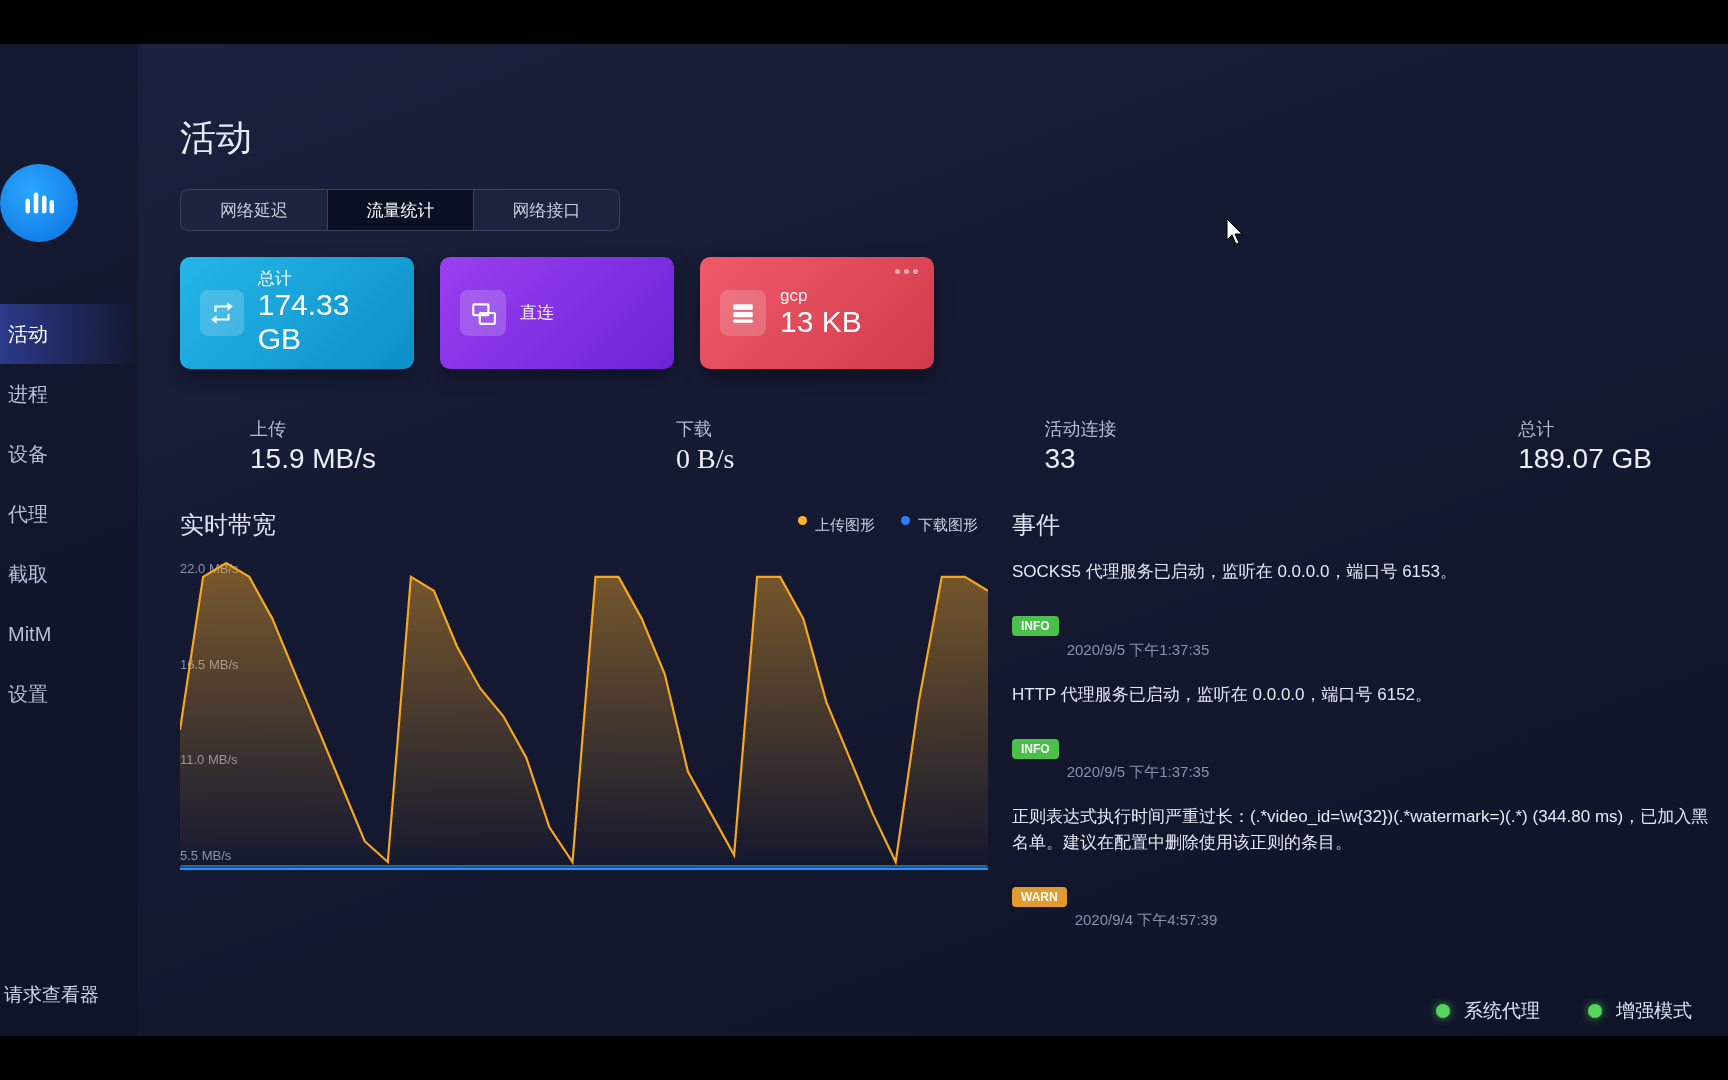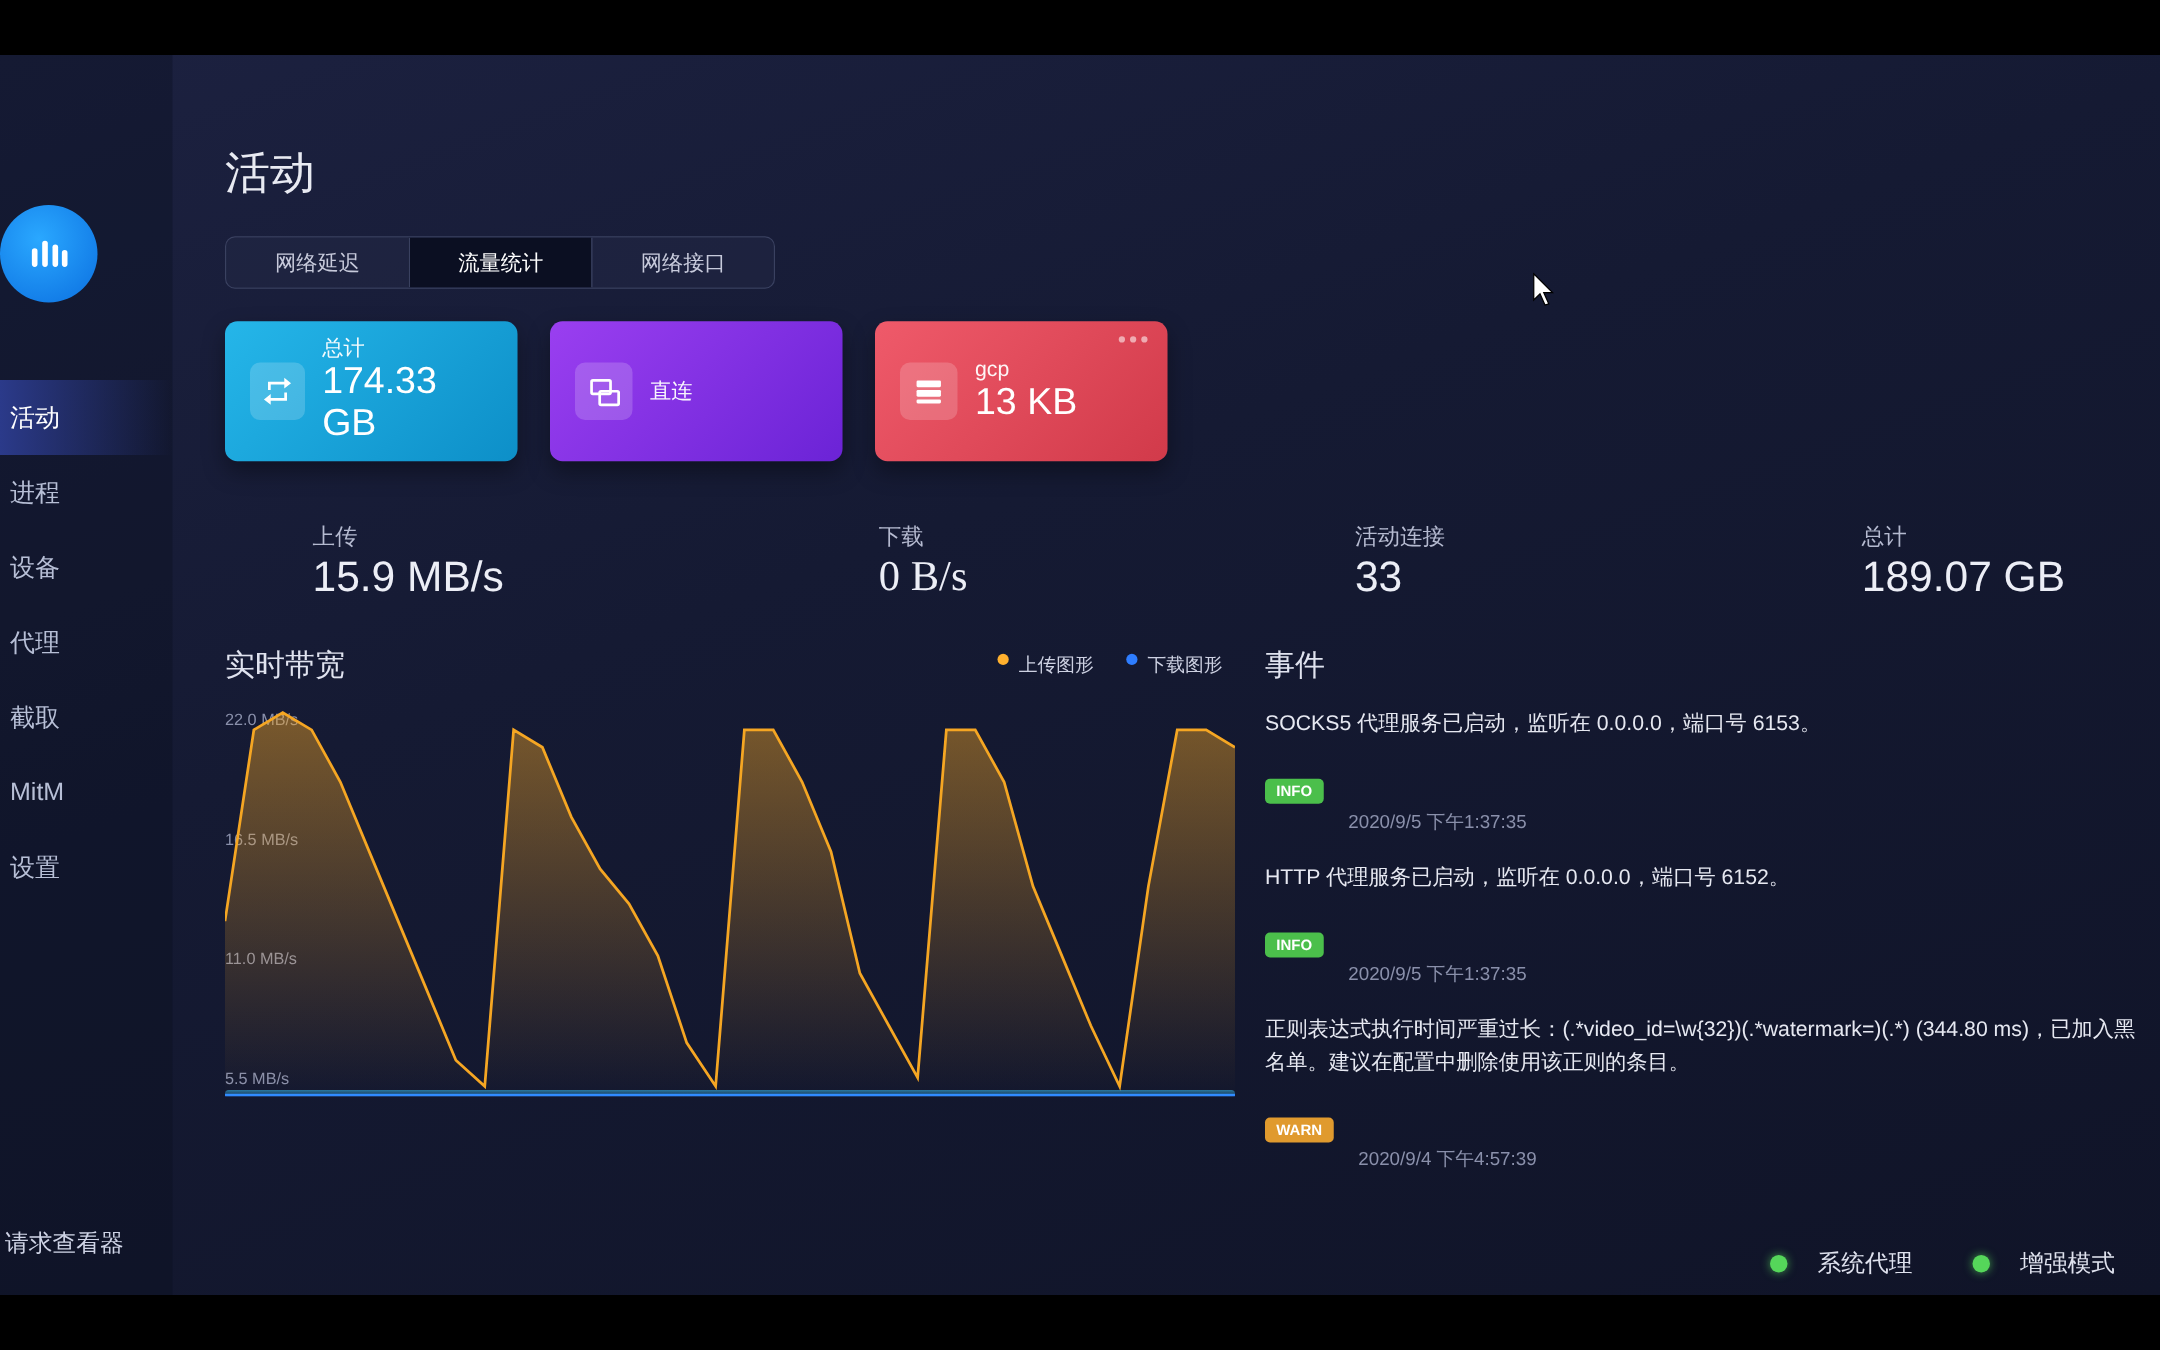--- a/index.html
+++ b/index.html
@@ -139,21 +139,21 @@
 .card-direct { background: linear-gradient(135deg,#9a3ff0,#6b23d6); }
 .card-gcp    { background: linear-gradient(135deg,#ef5a6a,#d13a4a); }
 
 .stats {
   display: flex;
   margin-top: 48px;
   padding-right: 16px;
 }
 .stat { flex: 0 0 auto; }
 .stat .slbl { font-size: 18px; color: #b5bad0; }
-.stat .sval { font-size: 34px; color: #eceef6; margin-top: 2px; }
+.stat .sval { font-size: 28px; color: #eceef6; margin-top: 2px; }
 .stat.s1 { margin-left: 70px; }
 .stat.s2 { margin-left: 300px; font-family: Liberation Serif, serif; }
 .stat.s3 { margin-left: 310px; }
 .stat.s4 { margin-left: auto; margin-right: 60px; text-align: left; }
 
 .lower {
   display: flex;
   margin-top: 34px;
   gap: 24px;
 }
@@ -190,42 +190,42 @@
 .base-glow {
   position: absolute; left: 0; right: 0; bottom: 28px; height: 6px;
   background: linear-gradient(180deg, rgba(60,200,255,.55), rgba(60,200,255,0));
   border-radius: 3px;
 }
 
 .events { flex: 1; padding-right: 12px; }
 .events-title { font-size: 24px; color: #e0e3ef; margin-bottom: 18px; }
 .ev { margin-bottom: 22px; }
 .ev-msg { font-size: 17px; color: #e6e8f1; line-height: 1.5; }
-.ev-meta { margin-top: 8px; display: flex; align-items: center; gap: 20px; }
+.ev-meta { margin-top: 8px; display: flex; align-items: center; gap: 8px; }
 .badge {
   font-size: 12px; font-weight: 600;
   padding: 3px 9px; border-radius: 4px; color: #fff;
 }
 .badge.info { background: #4bbf4b; }
 .badge.warn { background: #e09a2e; }
 .ev-time { font-size: 15px; color: #8a90ab; margin-top: 48px; }
 
 .statusbar {
   position: absolute;
   left: 0; right: 0; bottom: 0;
   height: 50px;
   display: flex;
   align-items: center;
   justify-content: flex-end;
   gap: 48px;
   padding-right: 36px;
   font-size: 19px;
   color: #dfe2ee;
 }
-.sb-item { display: flex; align-items: center; gap: 24px; }
+.sb-item { display: flex; align-items: center; gap: 14px; }
 .sb-dot {
   width: 14px; height: 14px; border-radius: 50%;
   background: #55d65a;
   box-shadow: 0 0 8px rgba(85,214,90,0.7);
 }
 
 .cursor {
   position: absolute;
   top: 174px; left: 1088px;
   width: 18px; height: 28px;

